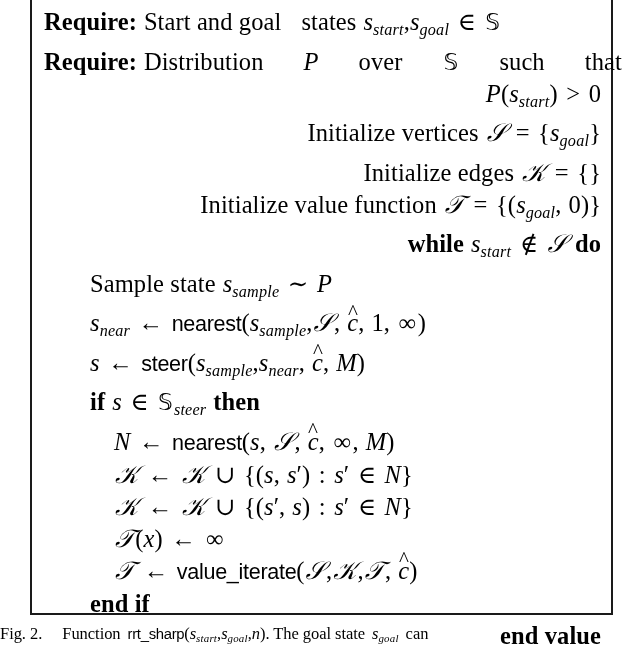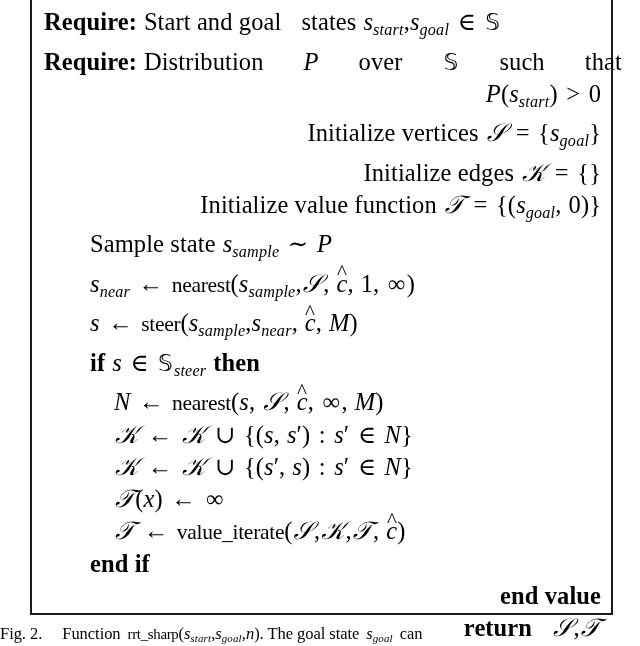--- a/index.html
+++ b/index.html
@@ -57,21 +57,21 @@
     font-style: normal;
   }
   .mi {
     font-family: "Liberation Serif", "DejaVu Serif", serif;
     font-style: italic;
   }
   .mn {
     font-style: normal;
   }
   .tt {
-    font-family: Liberation Serif, serif;
+    font-family: Liberation Sans, sans-serif;
     font-size: 0.88em;
     font-style: normal;
     letter-spacing: -0.3px;
   }
   .op {
     font-style: normal;
     padding: 0 1.5px;
   }
   sub.sb {
     font-style: italic;
@@ -145,20 +145,23 @@
     </div>
 
     <div class="algo-line ind1">
       Initialize edges<span class="sp"></span><span class="cal">𝒦</span><span class="sp"></span><span class="op">=</span><span class="sp"></span><span class="mn">{}</span>
     </div>
 
     <div class="algo-line ind1">
       Initialize value function<span class="sp"></span><span class="cal">𝒯</span><span class="sp"></span><span class="op">=</span><span class="sp"></span><span class="mn">{(</span><span class="mi">s</span><sub class="sb">goal</sub><span class="mn">,</span><span class="sp"></span><span class="mn">0)}</span>
     </div>
 
+    <div class="algo-line ind1">
+      <span class="kw rm">while</span><span class="sp"></span><span class="mi">s</span><sub class="sb">start</sub><span class="sp"></span><span class="op">∉</span><span class="sp"></span><span class="cal">𝒮</span><span class="sp"></span><span class="kw rm">do</span>
+    </div>
 
     <div class="algo-line ind2">
       Sample state<span class="sp"></span><span class="mi">s</span><sub class="sb">sample</sub><span class="sp"></span><span class="op">∼</span><span class="sp"></span><span class="mi">P</span>
     </div>
 
     <div class="algo-line ind2">
       <span class="mi">s</span><sub class="sb">near</sub><span class="sp"></span><span class="op">←</span><span class="sp"></span><span class="tt">nearest</span><span class="mn">(</span><span class="mi">s</span><sub class="sb">sample</sub><span class="mn">,</span><span class="cal">𝒮</span><span class="mn">,</span><span class="sp"></span><span class="hat">c</span><span class="mn">,</span><span class="sp"></span><span class="mn">1</span><span class="mn">,</span><span class="sp"></span><span class="op">∞</span><span class="mn">)</span>
     </div>
 
     <div class="algo-line ind2">

